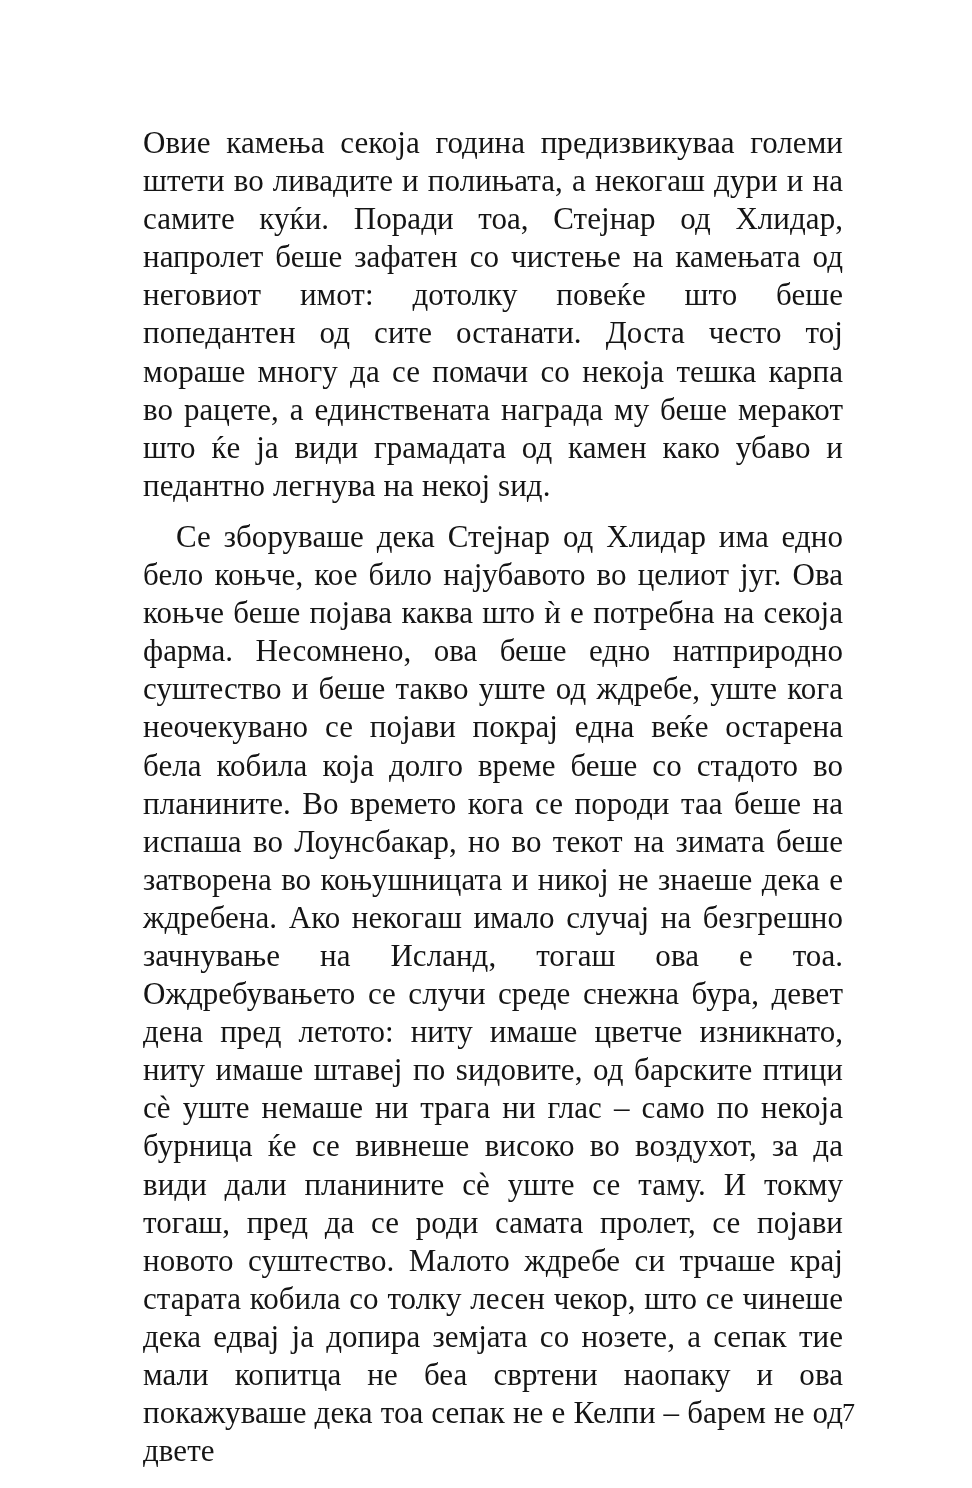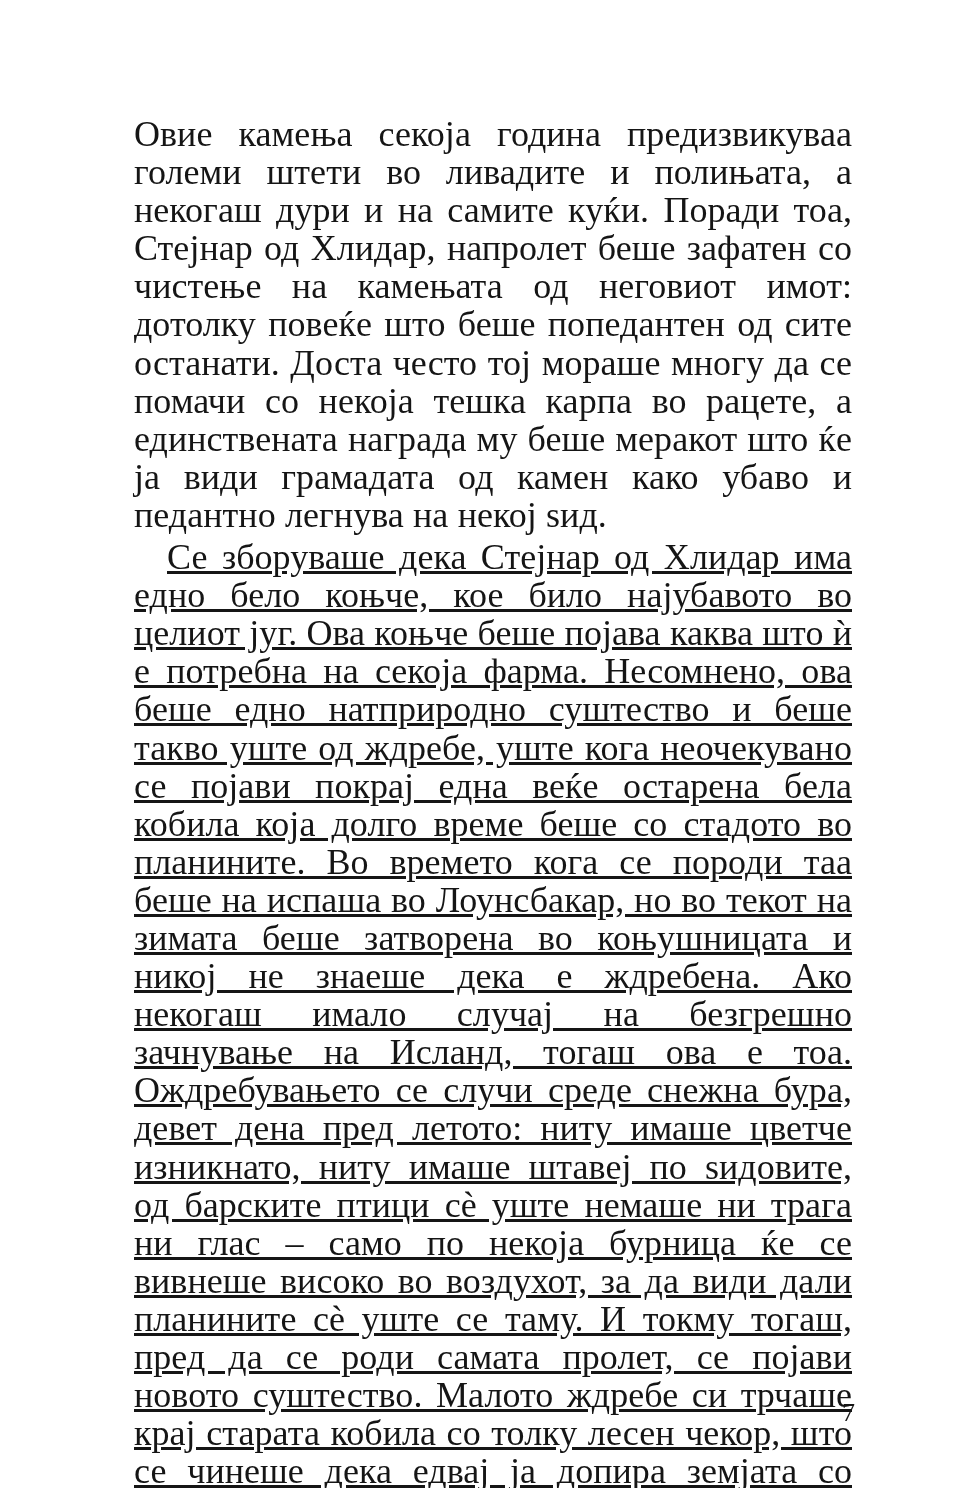--- a/index.html
+++ b/index.html
@@ -21,37 +21,36 @@
     background: #ffffff;
     box-sizing: border-box;
   }
   .text-block {
     position: absolute;
     left: 130px;
     top: 111px;
     width: 726px;
   }
   .para {
-    margin: 4px;
-    font-size: 36px;
+    margin: 13px;
+    font-size: 31px;
     line-height: 38.1px;
     text-align: justify;
     text-justify: inter-word;
     letter-spacing: 0.05px;
     word-spacing: 0.2px;
     hyphens: none;
     -webkit-hyphens: none;
   }
   .para.indent {
     text-indent: 33px;
   }
   
   .para.justify-last {
     text-align-last: justify;
-    text-decoration: underline;
   }
   .folio {
     position: absolute;
     right: 117px;
     top: 1398px;
     font-size: 26px;
     line-height: 30px;
     color: #151515;
     font-family: "Liberation Serif", "DejaVu Serif", serif;
   }

